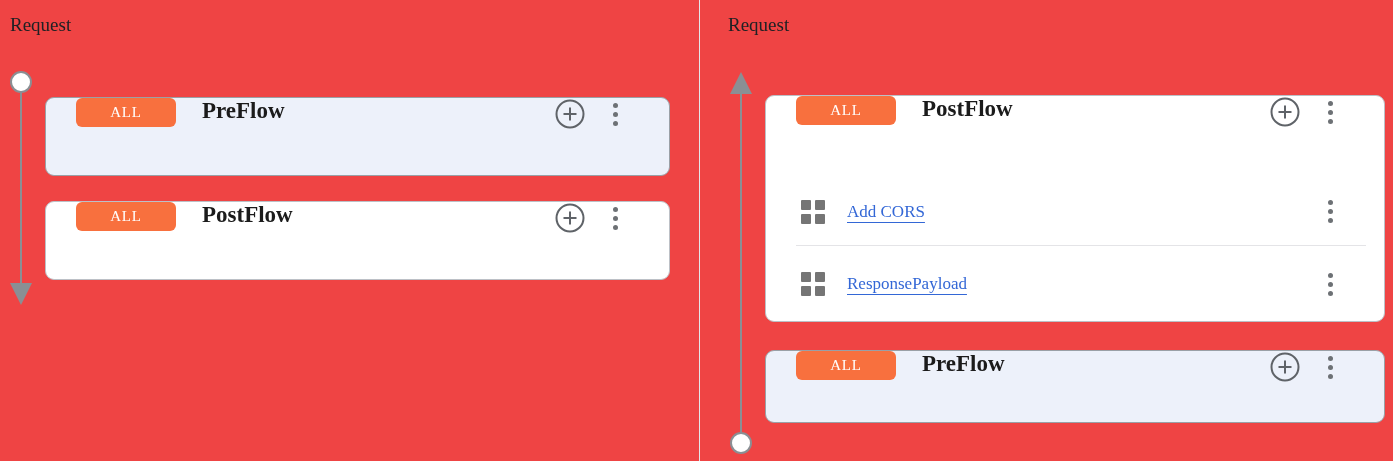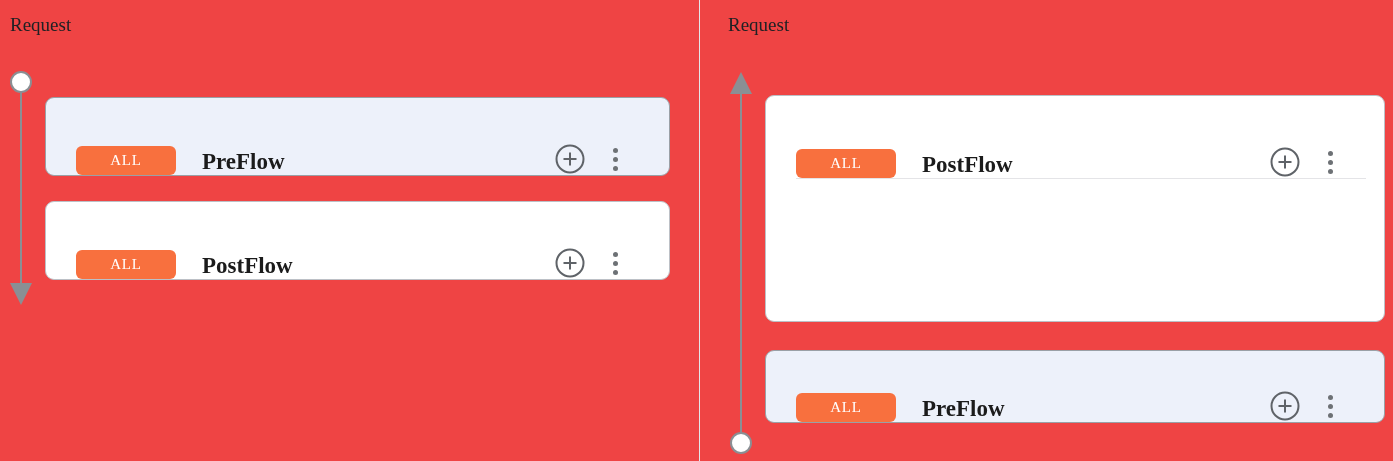--- a/index.html
+++ b/index.html
@@ -17,21 +17,21 @@
   .flow-card {
     position:absolute; box-sizing:border-box; border-radius:9px; background:#ffffff;
     border:1px solid #bcc0c6;
   }
   .flow-card.highlight { background:#edf1fa; border-color:#9aa0a6; }
   .card-l1 { left:45px;  top:97px;  width:625px; height:79px; }
   .card-l2 { left:45px;  top:201px; width:625px; height:79px; }
   .card-r1 { left:765px; top:95px;  width:620px; height:227px; }
   .card-r2 { left:765px; top:350px; width:620px; height:73px; }
 
-  .flow-header { display:flex; align-items:flex-end; height:100%; padding:0 44px 0 30px; }
+  .flow-header { display:flex; align-items:flex-start; height:100%; padding:0 44px 0 30px; }
   .card-r1 .flow-header { height:82px; }
 
   .all-badge {
     flex:none; width:100px; height:29px; line-height:29px; text-align:center;
     background:#f8703e; color:#ffffff; font-size:15px; letter-spacing:0.8px;
     border-radius:6px; margin-right:26px;
   }
   .flow-name { font-size:23px; font-weight:bold; color:#1b1b1b; white-space:nowrap; }
 
   .add-btn { margin-left:auto; width:32px; height:32px; padding:0; border:none; background:transparent; cursor:pointer; display:flex; align-items:center; justify-content:center; }
@@ -114,23 +114,51 @@
           <path d="M16 9.5v13M9.5 16h13" stroke="#5f6368" stroke-width="2" fill="none"></path>
         </svg>
       </button>
       <button class="kebab-btn">
         <span class="dot"></span>
           <span class="dot"></span>
           <span class="dot"></span>
       </button>
     </div>
 
+    <div class="policy-row">
+      <div class="policy-icon">
+        <span></span>
+          <span></span>
+          <span></span>
+          <span></span>
+      </div>
+      <a class="policy-link">Add CORS</a>
+      <button class="kebab-btn" style="margin-left:auto;">
+        <span class="dot"></span>
+          <span class="dot"></span>
+          <span class="dot"></span>
+      </button>
+    </div>
 
     <div class="policy-divider"></div>
 
+    <div class="policy-row last">
+      <div class="policy-icon">
+        <span></span>
+          <span></span>
+          <span></span>
+          <span></span>
+      </div>
+      <a class="policy-link">ResponsePayload</a>
+      <button class="kebab-btn" style="margin-left:auto;">
+        <span class="dot"></span>
+          <span class="dot"></span>
+          <span class="dot"></span>
+      </button>
+    </div>
   </div>
 
   <div class="flow-card highlight card-r2">
     <div class="flow-header">
       <div class="all-badge">ALL</div>
       <div class="flow-name">PreFlow</div>
       <button class="add-btn">
         <svg width="32" height="32" viewBox="0 0 32 32">
           <circle cx="16" cy="16" r="13.5" fill="none" stroke="#5f6368" stroke-width="2"></circle>
           <path d="M16 9.5v13M9.5 16h13" stroke="#5f6368" stroke-width="2" fill="none"></path>

